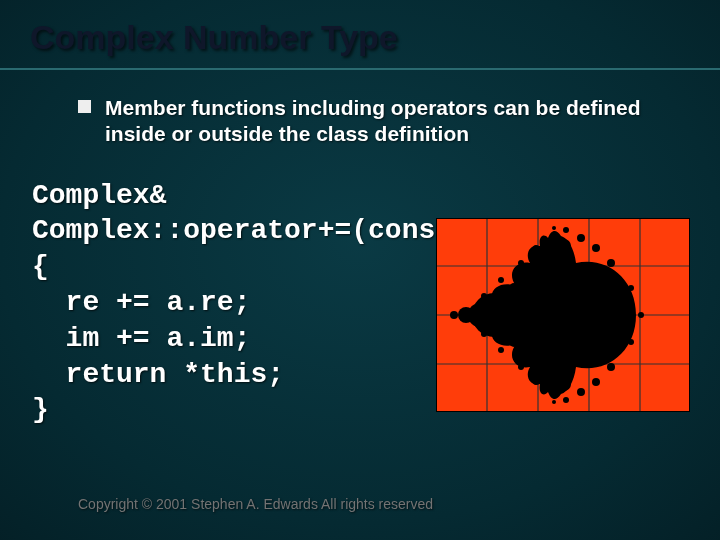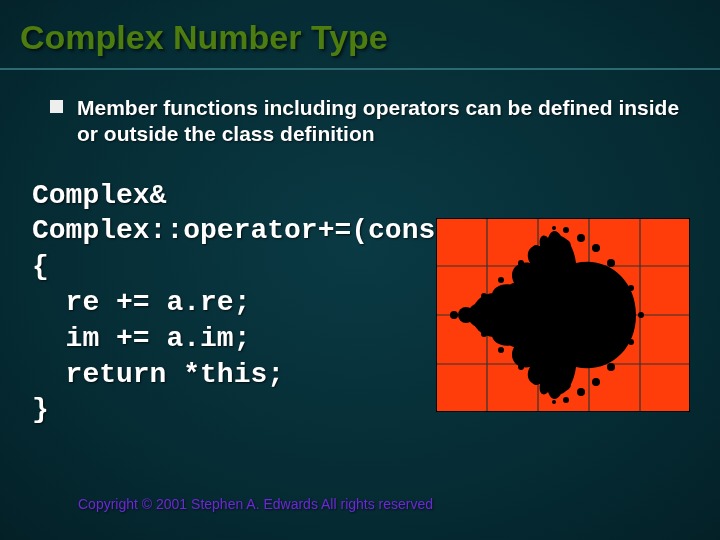--- a/index.html
+++ b/index.html
@@ -8,36 +8,36 @@
     height: 540px;
     background: radial-gradient(ellipse 900px 700px at 50% 45%, #0a3a44 0%, #052a32 40%, #031a20 70%, #010d12 100%);
     font-family: Arial, Helvetica, sans-serif;
     color: #fff;
     overflow: hidden;
     position: relative;
   }
   .title {
     font-size: 34px;
     font-weight: bold;
-    padding: 18px 0 0 20px;
-    color: #4d7c0f;
+    padding: 18px 0 0 30px;
+    color: #0f172a;
     text-shadow: 2px 2px 3px rgba(0,0,0,0.6);
   }
   .rule {
     position: absolute;
     top: 68px;
     left: 0;
     width: 100%;
     height: 2px;
     background: #2a6a70;
   }
   .bullet-row {
     display: flex;
     align-items: flex-start;
-    padding: 38px 30px 0 50px;
+    padding: 38px 30px 0 78px;
   }
   .bullet-mark {
     width: 13px;
     height: 13px;
     background: #eee;
     margin-top: 5px;
     margin-right: 14px;
     flex-shrink: 0;
   }
   .bullet-text {
@@ -53,21 +53,21 @@
     white-space: pre;
     padding: 30px 0 0 32px;
     line-height: 1.28;
     text-shadow: 1px 1px 2px rgba(0,0,0,0.7);
   }
   .copyright {
     position: absolute;
     bottom: 28px;
     left: 78px;
     font-size: 14px;
-    color: #6d28d9;
+    color: #737373;
     text-shadow: 1px 1px 2px rgba(0,0,0,0.6);
   }
   .fractal {
     position: absolute;
     right: 30px;
     top: 218px;
     width: 254px;
     height: 194px;
   }
 </style>

